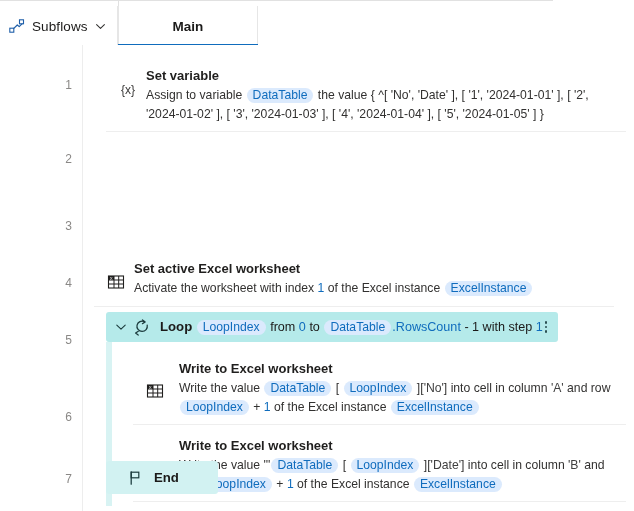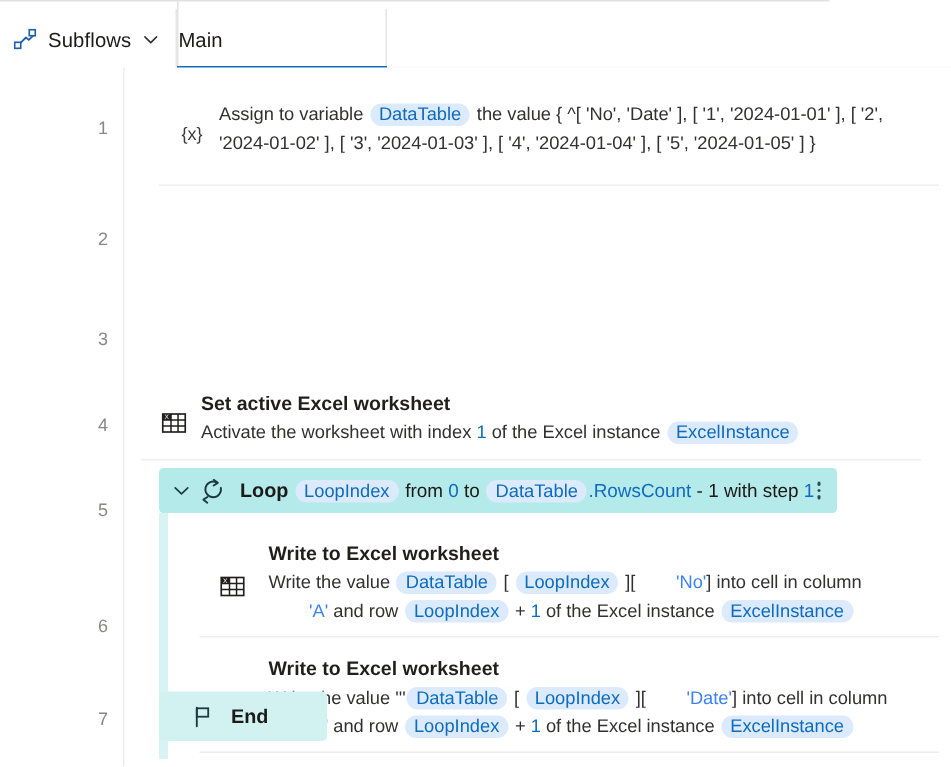--- a/index.html
+++ b/index.html
@@ -38,26 +38,27 @@
   .chev-down { width: 11px; height: 11px; flex: 0 0 auto; }
   .tabs-strip {
     position: absolute; left: 118px; top: 5px;
     width: 516px; height: 40px;
     border-bottom: 1px solid #e6e6e6;
     background: #fff;
   }
   .tab {
     position: absolute; left: 0; top: 0;
     width: 140px; height: 40px;
-    display: flex; align-items: center; 
+    display: flex; align-items: center; justify-content: center;
     font-size: 13.5px; color: #1b1a19;
     background: #fff;
     border-left: 1px solid #e6e6e6;
     border-right: 1px solid #e6e6e6;
     cursor: pointer;
+    font-weight: bold;
   }
   .tab.active:after {
     content: ""; position: absolute;
     left: -1px; right: -1px; bottom: -1px; height: 3px;
     background: #0f6cbd;
   }
 
   
   #canvas {
     position: absolute; left: 0; top: 45px;
@@ -106,21 +107,21 @@
     background: #dbeafd;
     color: #0f6cbd;
     border-radius: 9px;
     padding: 0 6px;
     line-height: 15px;
     font-size: 12.2px;
     margin: 0 1px;
     vertical-align: baseline;
   }
   .num { color: #0f6cbd; }
-  .lit { color: #3b82f6; margin-left: 27px; }
+  .lit { color: #404040; }
   .prop { color: #0f6cbd; }
 
   
   .loop-header {
     position: absolute;
     background: #b5eaea;
     border-radius: 3px;
     display: flex; align-items: center;
     padding: 0 8px 0 9px;
     height: 30px;
@@ -200,20 +201,21 @@
   <div class="lineno" style="top:365px;">6</div>
   <div class="lineno" style="top:427px;">7</div>
 
   <div class="card" style="left:106px; top:13px; width:520px; min-height:66px;">
     <div class="card-icon">
       <svg width="22" height="16" viewBox="0 0 22 16">
         <text x="11" y="12.5" font-family="Liberation Sans, sans-serif" font-size="12" fill="#3b3a39" text-anchor="middle">{x}</text>
       </svg>
     </div>
     <div class="card-body">
+      <div class="card-title">Set variable</div>
       <div class="card-desc">
         <span>Assign to variable </span><span class="pill">DataTable</span><span> the value { ^[ 'No', 'Date' ], [ '1', '2024-01-01' ], [ '2', '2024-01-02' ], [ '3', '2024-01-03' ], [ '4', '2024-01-04' ], [ '5', '2024-01-05' ] }</span>
       </div>
     </div>
   </div>
 
 
   <div class="card" style="left:94px; top:206px; width:520px; min-height:46px;">
     <div class="card-icon" style="padding-top:13px;">
       <svg width="18" height="18" viewBox="0 0 18 18">

